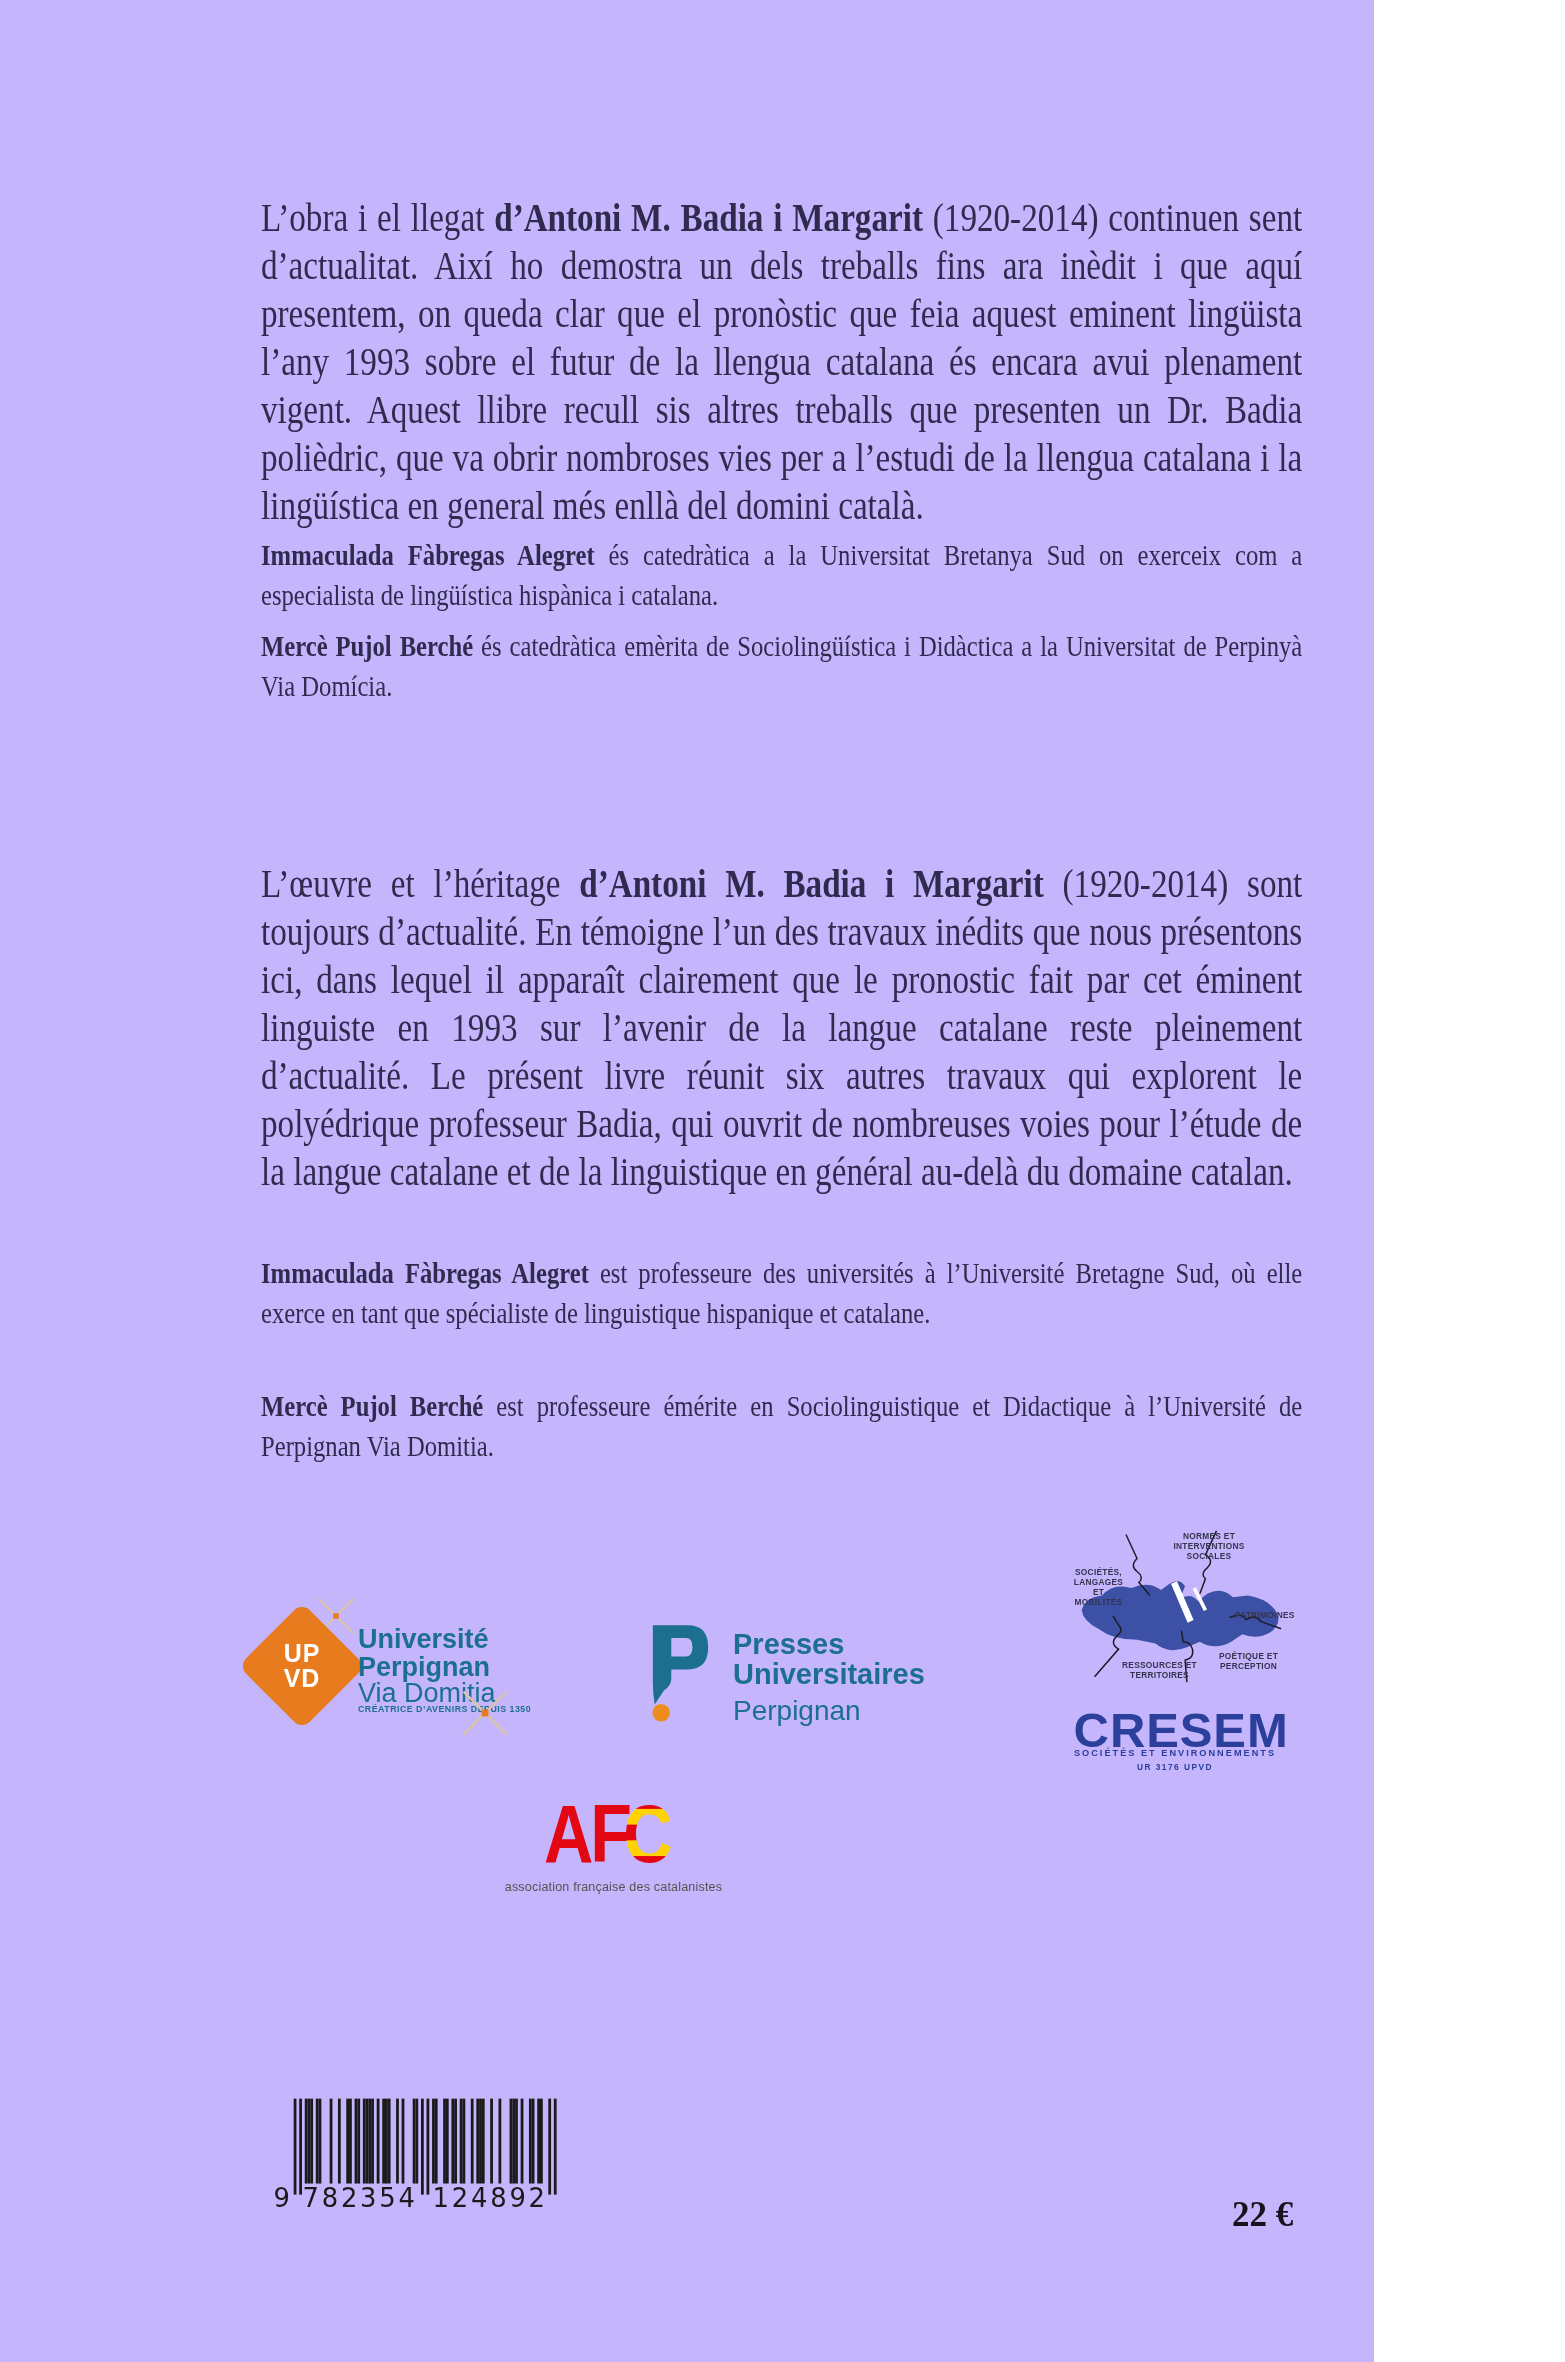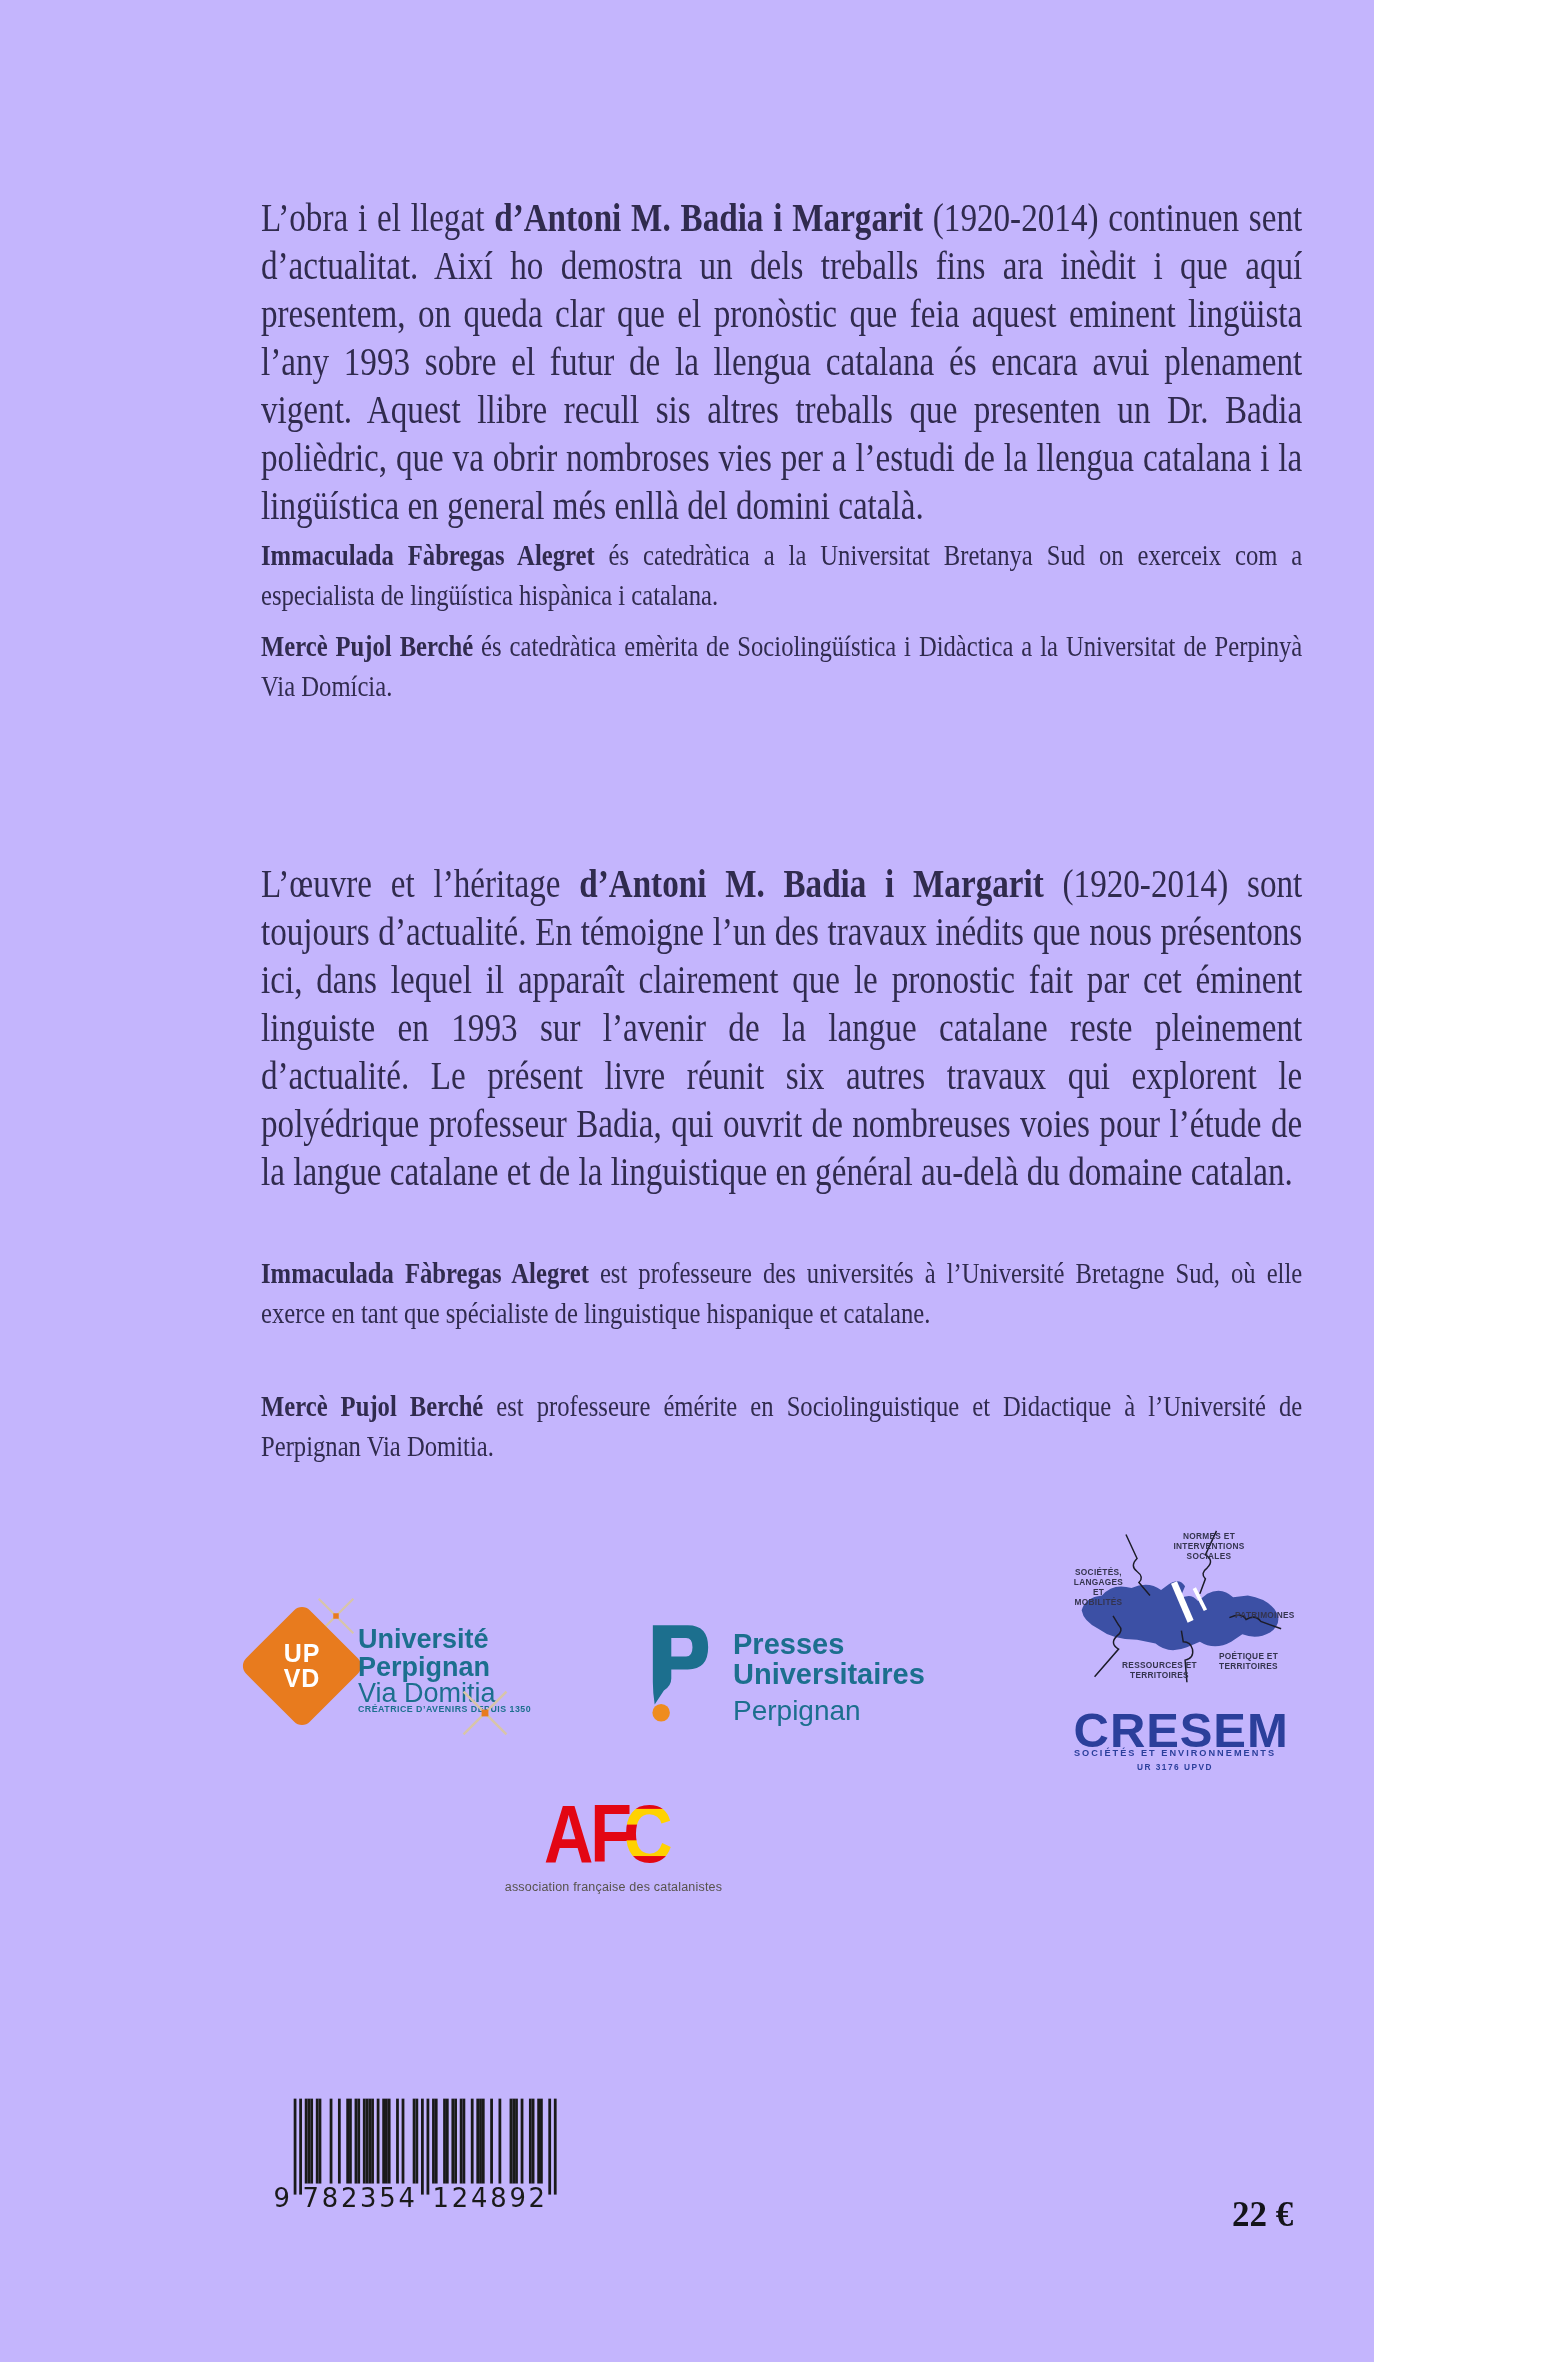--- a/index.html
+++ b/index.html
@@ -148,21 +148,21 @@
         <path d="M152 2 L140 28 q10 6 2 14 q-8 6 -2 12 L134 70"></path>
         <path d="M166 96 q14 -6 18 2 q10 -6 16 2 L222 108"></path>
         <path d="M20 160 L46 130 q-10 -6 -2 -14 q8 -6 2 -12 L40 94"></path>
         <path d="M120 166 L118 142 q10 -2 8 -12 q-2 -8 -10 -8 L114 110"></path>
       </g>
     </svg>
     <div class="clabel cl-top">NORMES ET INTERVENTIONS SOCIALES</div>
     <div class="clabel cl-left">SOCIÉTÉS, LANGAGES ET MOBILITÉS</div>
     <div class="clabel cl-right">PATRIMOINES</div>
     <div class="clabel cl-bl">RESSOURCES ET TERRITOIRES</div>
-    <div class="clabel cl-br">POÉTIQUE ET TERRITOIRES</div>
+    <div class="clabel cl-br">POÉTIQUE ET PERCEPTION</div>
     <div class="cresem-name">CRESEM</div>
     <div class="cresem-sub">SOCIÉTÉS ET ENVIRONNEMENTS</div>
     <div class="cresem-unit">UR 3176 UPVD</div>
   </div>
 
   <div class="afc">
     <svg class="afc-letters" width="148" height="78" viewBox="0 0 160 84">
       <defs>
         <pattern id="catstripes" width="12" height="34" patternUnits="userSpaceOnUse">
           <rect width="12" height="17" style="fill:var(--afc-red)"></rect>

